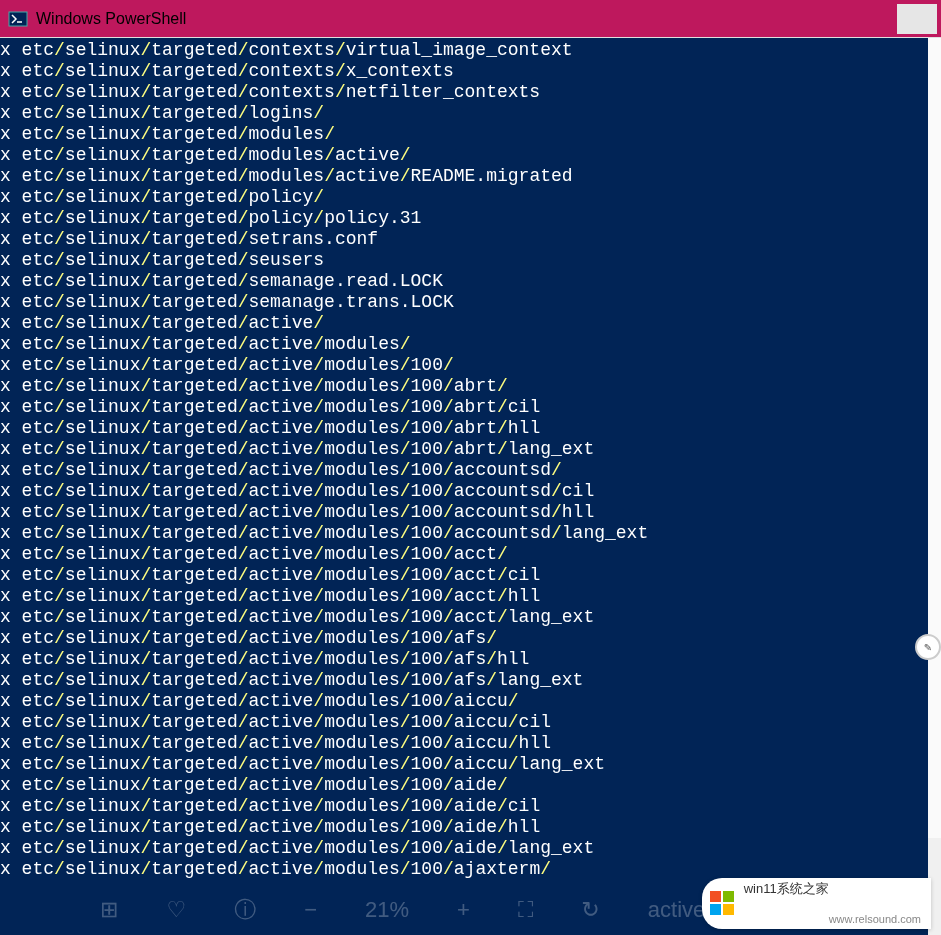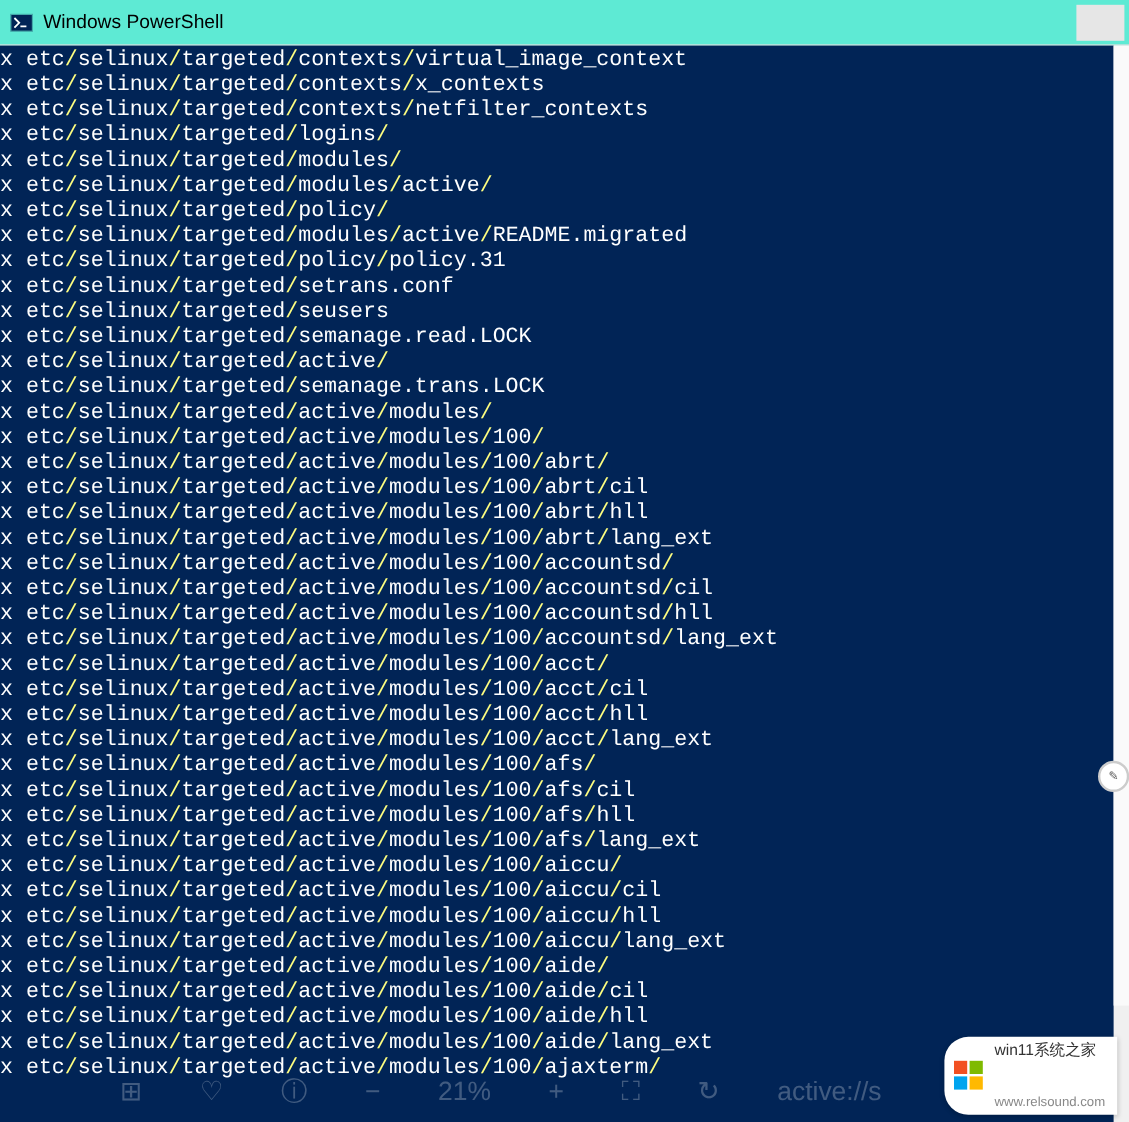--- a/index.html
+++ b/index.html
@@ -6,21 +6,21 @@
 body {
   width: 941px;
   height: 935px;
   background: #f0f0f0;
   font-family: "Segoe UI", Arial, sans-serif;
   overflow: hidden;
   position: relative;
 }
 .titlebar {
   height: 38px;
-  background: #5eead4;
+  background: #be185d;
   display: flex;
   align-items: center;
   padding-left: 8px;
   border-bottom: 1px solid #e0e0e0;
 }
 .titlebar-icon {
   width: 20px;
   height: 20px;
   margin-right: 8px;
   display: flex;
@@ -73,21 +73,21 @@
   border-radius: 20px 0 0 20px;
   padding: 4px 10px 4px 6px;
   box-shadow: 0 1px 4px rgba(0,0,0,0.2);
 }
 .watermark-icon {
   width: 28px;
   height: 28px;
 }
 .watermark-text {
   display: flex;
-  flex-direction: column;
+  flex-direction: row;
   line-height: 1.1;
 }
 .watermark-main {
   font-size: 13px;
   color: #333;
   font-weight: 400;
 }
 .watermark-sub {
   font-size: 11px;
   color: #888;
@@ -137,44 +137,43 @@
   <div class="titlebar-button"></div>
 </div>
 
 <div class="terminal" id="terminal">
     <div class="terminal-line">x etc<span class="slash">/</span>selinux<span class="slash">/</span>targeted<span class="slash">/</span>contexts<span class="slash">/</span>virtual_image_context</div>
     <div class="terminal-line">x etc<span class="slash">/</span>selinux<span class="slash">/</span>targeted<span class="slash">/</span>contexts<span class="slash">/</span>x_contexts</div>
     <div class="terminal-line">x etc<span class="slash">/</span>selinux<span class="slash">/</span>targeted<span class="slash">/</span>contexts<span class="slash">/</span>netfilter_contexts</div>
     <div class="terminal-line">x etc<span class="slash">/</span>selinux<span class="slash">/</span>targeted<span class="slash">/</span>logins<span class="slash">/</span></div>
     <div class="terminal-line">x etc<span class="slash">/</span>selinux<span class="slash">/</span>targeted<span class="slash">/</span>modules<span class="slash">/</span></div>
     <div class="terminal-line">x etc<span class="slash">/</span>selinux<span class="slash">/</span>targeted<span class="slash">/</span>modules<span class="slash">/</span>active<span class="slash">/</span></div>
+    <div class="terminal-line">x etc<span class="slash">/</span>selinux<span class="slash">/</span>targeted<span class="slash">/</span>modules<span class="slash">/</span>active<span class="slash">/</span>README.migrated</div>
     <div class="terminal-line">x etc<span class="slash">/</span>selinux<span class="slash">/</span>targeted<span class="slash">/</span>policy<span class="slash">/</span></div>
-    <div class="terminal-line">x etc<span class="slash">/</span>selinux<span class="slash">/</span>targeted<span class="slash">/</span>modules<span class="slash">/</span>active<span class="slash">/</span>README.migrated</div>
     <div class="terminal-line">x etc<span class="slash">/</span>selinux<span class="slash">/</span>targeted<span class="slash">/</span>policy<span class="slash">/</span>policy.31</div>
     <div class="terminal-line">x etc<span class="slash">/</span>selinux<span class="slash">/</span>targeted<span class="slash">/</span>setrans.conf</div>
     <div class="terminal-line">x etc<span class="slash">/</span>selinux<span class="slash">/</span>targeted<span class="slash">/</span>seusers</div>
     <div class="terminal-line">x etc<span class="slash">/</span>selinux<span class="slash">/</span>targeted<span class="slash">/</span>semanage.read.LOCK</div>
+    <div class="terminal-line">x etc<span class="slash">/</span>selinux<span class="slash">/</span>targeted<span class="slash">/</span>semanage.trans.LOCK</div>
     <div class="terminal-line">x etc<span class="slash">/</span>selinux<span class="slash">/</span>targeted<span class="slash">/</span>active<span class="slash">/</span></div>
-    <div class="terminal-line">x etc<span class="slash">/</span>selinux<span class="slash">/</span>targeted<span class="slash">/</span>semanage.trans.LOCK</div>
     <div class="terminal-line">x etc<span class="slash">/</span>selinux<span class="slash">/</span>targeted<span class="slash">/</span>active<span class="slash">/</span>modules<span class="slash">/</span></div>
     <div class="terminal-line">x etc<span class="slash">/</span>selinux<span class="slash">/</span>targeted<span class="slash">/</span>active<span class="slash">/</span>modules<span class="slash">/</span>100<span class="slash">/</span></div>
     <div class="terminal-line">x etc<span class="slash">/</span>selinux<span class="slash">/</span>targeted<span class="slash">/</span>active<span class="slash">/</span>modules<span class="slash">/</span>100<span class="slash">/</span>abrt<span class="slash">/</span></div>
     <div class="terminal-line">x etc<span class="slash">/</span>selinux<span class="slash">/</span>targeted<span class="slash">/</span>active<span class="slash">/</span>modules<span class="slash">/</span>100<span class="slash">/</span>abrt<span class="slash">/</span>cil</div>
     <div class="terminal-line">x etc<span class="slash">/</span>selinux<span class="slash">/</span>targeted<span class="slash">/</span>active<span class="slash">/</span>modules<span class="slash">/</span>100<span class="slash">/</span>abrt<span class="slash">/</span>hll</div>
     <div class="terminal-line">x etc<span class="slash">/</span>selinux<span class="slash">/</span>targeted<span class="slash">/</span>active<span class="slash">/</span>modules<span class="slash">/</span>100<span class="slash">/</span>abrt<span class="slash">/</span>lang_ext</div>
     <div class="terminal-line">x etc<span class="slash">/</span>selinux<span class="slash">/</span>targeted<span class="slash">/</span>active<span class="slash">/</span>modules<span class="slash">/</span>100<span class="slash">/</span>accountsd<span class="slash">/</span></div>
     <div class="terminal-line">x etc<span class="slash">/</span>selinux<span class="slash">/</span>targeted<span class="slash">/</span>active<span class="slash">/</span>modules<span class="slash">/</span>100<span class="slash">/</span>accountsd<span class="slash">/</span>cil</div>
     <div class="terminal-line">x etc<span class="slash">/</span>selinux<span class="slash">/</span>targeted<span class="slash">/</span>active<span class="slash">/</span>modules<span class="slash">/</span>100<span class="slash">/</span>accountsd<span class="slash">/</span>hll</div>
     <div class="terminal-line">x etc<span class="slash">/</span>selinux<span class="slash">/</span>targeted<span class="slash">/</span>active<span class="slash">/</span>modules<span class="slash">/</span>100<span class="slash">/</span>accountsd<span class="slash">/</span>lang_ext</div>
     <div class="terminal-line">x etc<span class="slash">/</span>selinux<span class="slash">/</span>targeted<span class="slash">/</span>active<span class="slash">/</span>modules<span class="slash">/</span>100<span class="slash">/</span>acct<span class="slash">/</span></div>
     <div class="terminal-line">x etc<span class="slash">/</span>selinux<span class="slash">/</span>targeted<span class="slash">/</span>active<span class="slash">/</span>modules<span class="slash">/</span>100<span class="slash">/</span>acct<span class="slash">/</span>cil</div>
     <div class="terminal-line">x etc<span class="slash">/</span>selinux<span class="slash">/</span>targeted<span class="slash">/</span>active<span class="slash">/</span>modules<span class="slash">/</span>100<span class="slash">/</span>acct<span class="slash">/</span>hll</div>
     <div class="terminal-line">x etc<span class="slash">/</span>selinux<span class="slash">/</span>targeted<span class="slash">/</span>active<span class="slash">/</span>modules<span class="slash">/</span>100<span class="slash">/</span>acct<span class="slash">/</span>lang_ext</div>
     <div class="terminal-line">x etc<span class="slash">/</span>selinux<span class="slash">/</span>targeted<span class="slash">/</span>active<span class="slash">/</span>modules<span class="slash">/</span>100<span class="slash">/</span>afs<span class="slash">/</span></div>
-    <div class="terminal-line">x etc<span class="slash">/</span>selinux<span class="slash">/</span>targeted<span class="slash">/</span>active<span class="slash">/</span>modules<span class="slash">/</span>100<span class="slash">/</span>afs<span class="slash">/</span>cil</div>
     <div class="terminal-line">x etc<span class="slash">/</span>selinux<span class="slash">/</span>targeted<span class="slash">/</span>active<span class="slash">/</span>modules<span class="slash">/</span>100<span class="slash">/</span>afs<span class="slash">/</span>hll</div>
     <div class="terminal-line">x etc<span class="slash">/</span>selinux<span class="slash">/</span>targeted<span class="slash">/</span>active<span class="slash">/</span>modules<span class="slash">/</span>100<span class="slash">/</span>afs<span class="slash">/</span>lang_ext</div>
     <div class="terminal-line">x etc<span class="slash">/</span>selinux<span class="slash">/</span>targeted<span class="slash">/</span>active<span class="slash">/</span>modules<span class="slash">/</span>100<span class="slash">/</span>aiccu<span class="slash">/</span></div>
     <div class="terminal-line">x etc<span class="slash">/</span>selinux<span class="slash">/</span>targeted<span class="slash">/</span>active<span class="slash">/</span>modules<span class="slash">/</span>100<span class="slash">/</span>aiccu<span class="slash">/</span>cil</div>
     <div class="terminal-line">x etc<span class="slash">/</span>selinux<span class="slash">/</span>targeted<span class="slash">/</span>active<span class="slash">/</span>modules<span class="slash">/</span>100<span class="slash">/</span>aiccu<span class="slash">/</span>hll</div>
     <div class="terminal-line">x etc<span class="slash">/</span>selinux<span class="slash">/</span>targeted<span class="slash">/</span>active<span class="slash">/</span>modules<span class="slash">/</span>100<span class="slash">/</span>aiccu<span class="slash">/</span>lang_ext</div>
     <div class="terminal-line">x etc<span class="slash">/</span>selinux<span class="slash">/</span>targeted<span class="slash">/</span>active<span class="slash">/</span>modules<span class="slash">/</span>100<span class="slash">/</span>aide<span class="slash">/</span></div>
     <div class="terminal-line">x etc<span class="slash">/</span>selinux<span class="slash">/</span>targeted<span class="slash">/</span>active<span class="slash">/</span>modules<span class="slash">/</span>100<span class="slash">/</span>aide<span class="slash">/</span>cil</div>
     <div class="terminal-line">x etc<span class="slash">/</span>selinux<span class="slash">/</span>targeted<span class="slash">/</span>active<span class="slash">/</span>modules<span class="slash">/</span>100<span class="slash">/</span>aide<span class="slash">/</span>hll</div>
     <div class="terminal-line">x etc<span class="slash">/</span>selinux<span class="slash">/</span>targeted<span class="slash">/</span>active<span class="slash">/</span>modules<span class="slash">/</span>100<span class="slash">/</span>aide<span class="slash">/</span>lang_ext</div>

